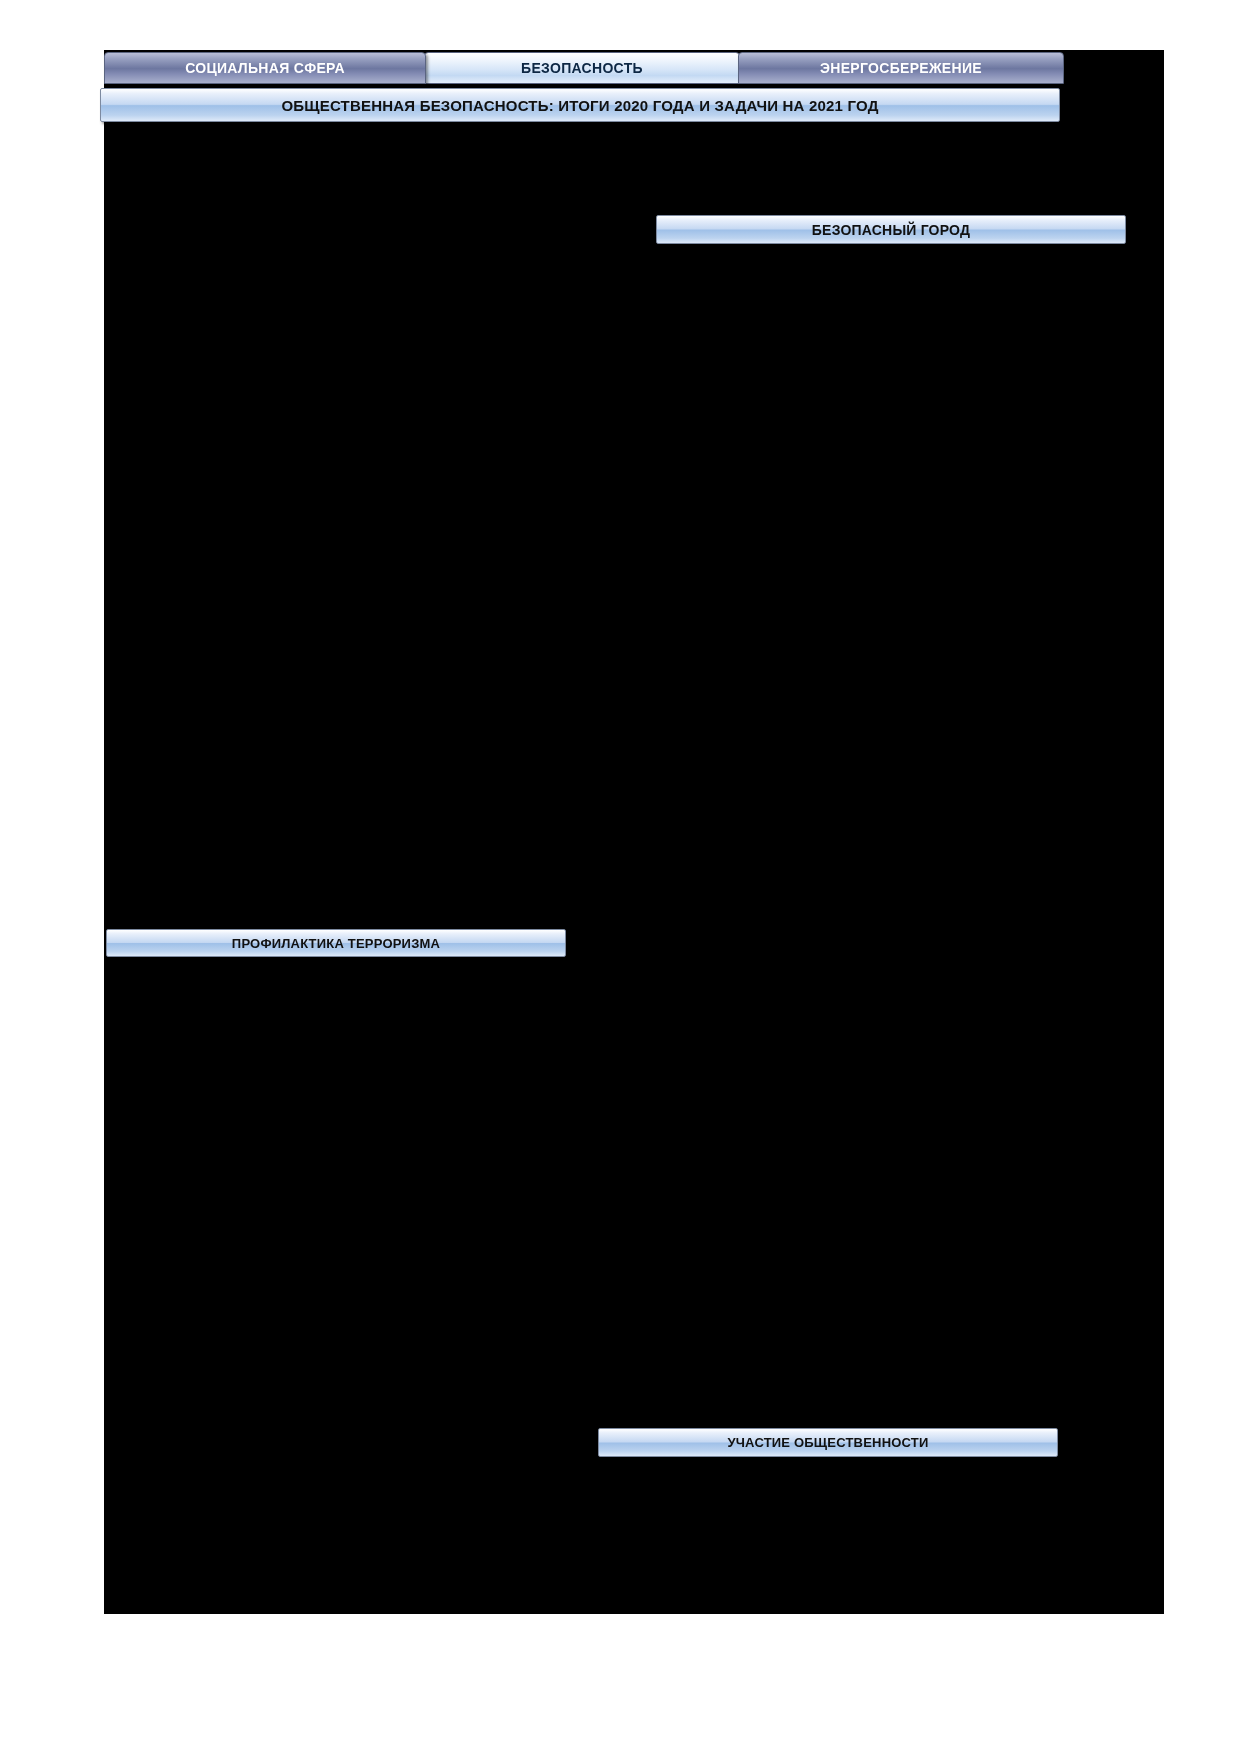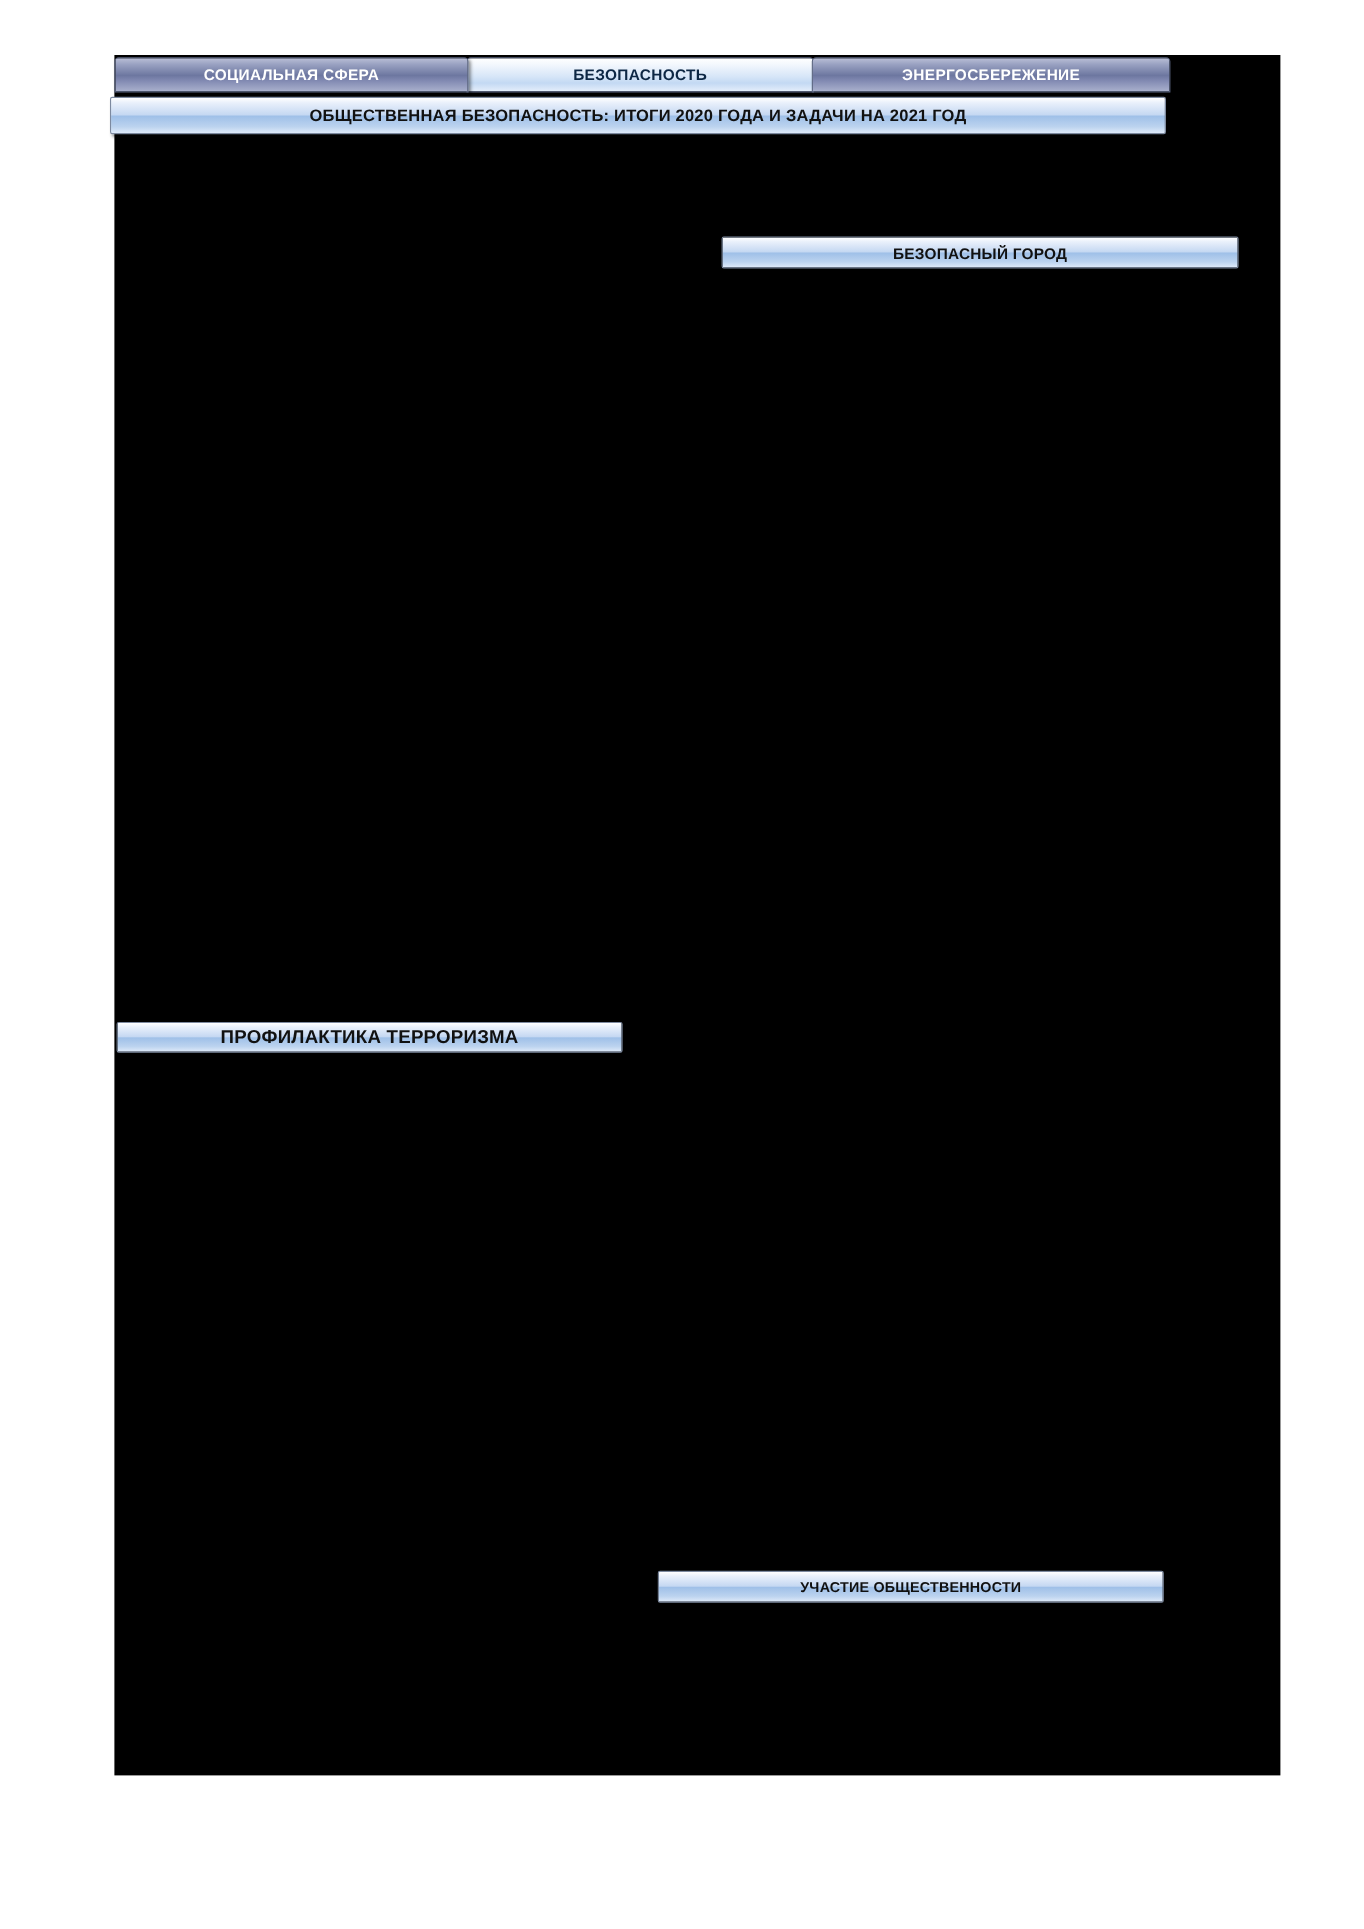--- a/index.html
+++ b/index.html
@@ -122,21 +122,21 @@
     width: 470px;
     height: 29px;
     font-size: 14px;
     margin-left: 20px;
   }
   #sec-terror {
     left: 106px;
     top: 929px;
     width: 460px;
     height: 28px;
-    font-size: 17px;
+    font-size: 13px;
   }
   #sec-public {
     left: 598px;
     top: 1408px;
     width: 460px;
     height: 29px;
     font-size: 13px;
     margin-top: 20px;
   }
 </style>

